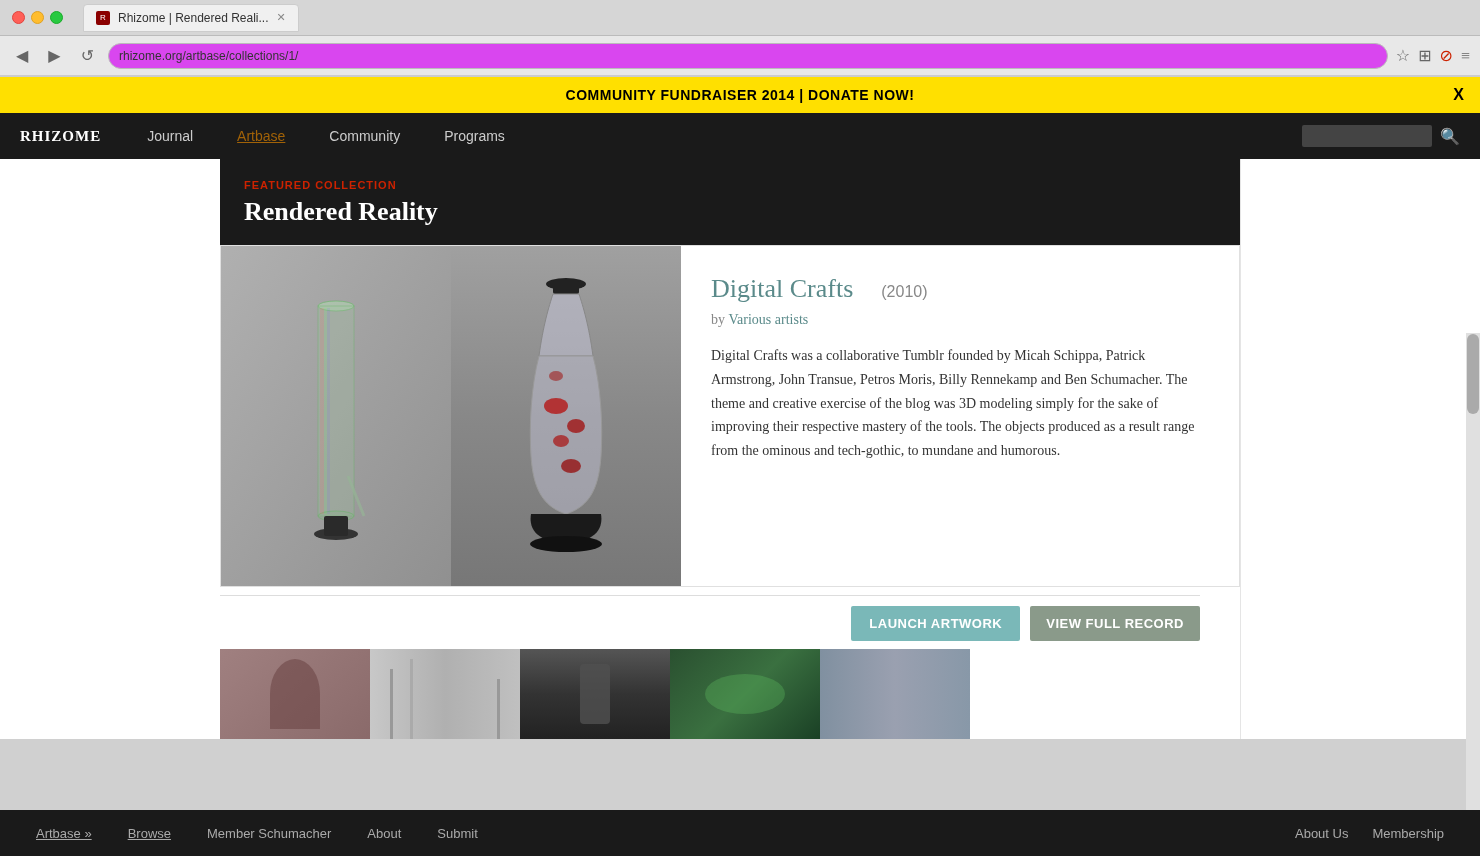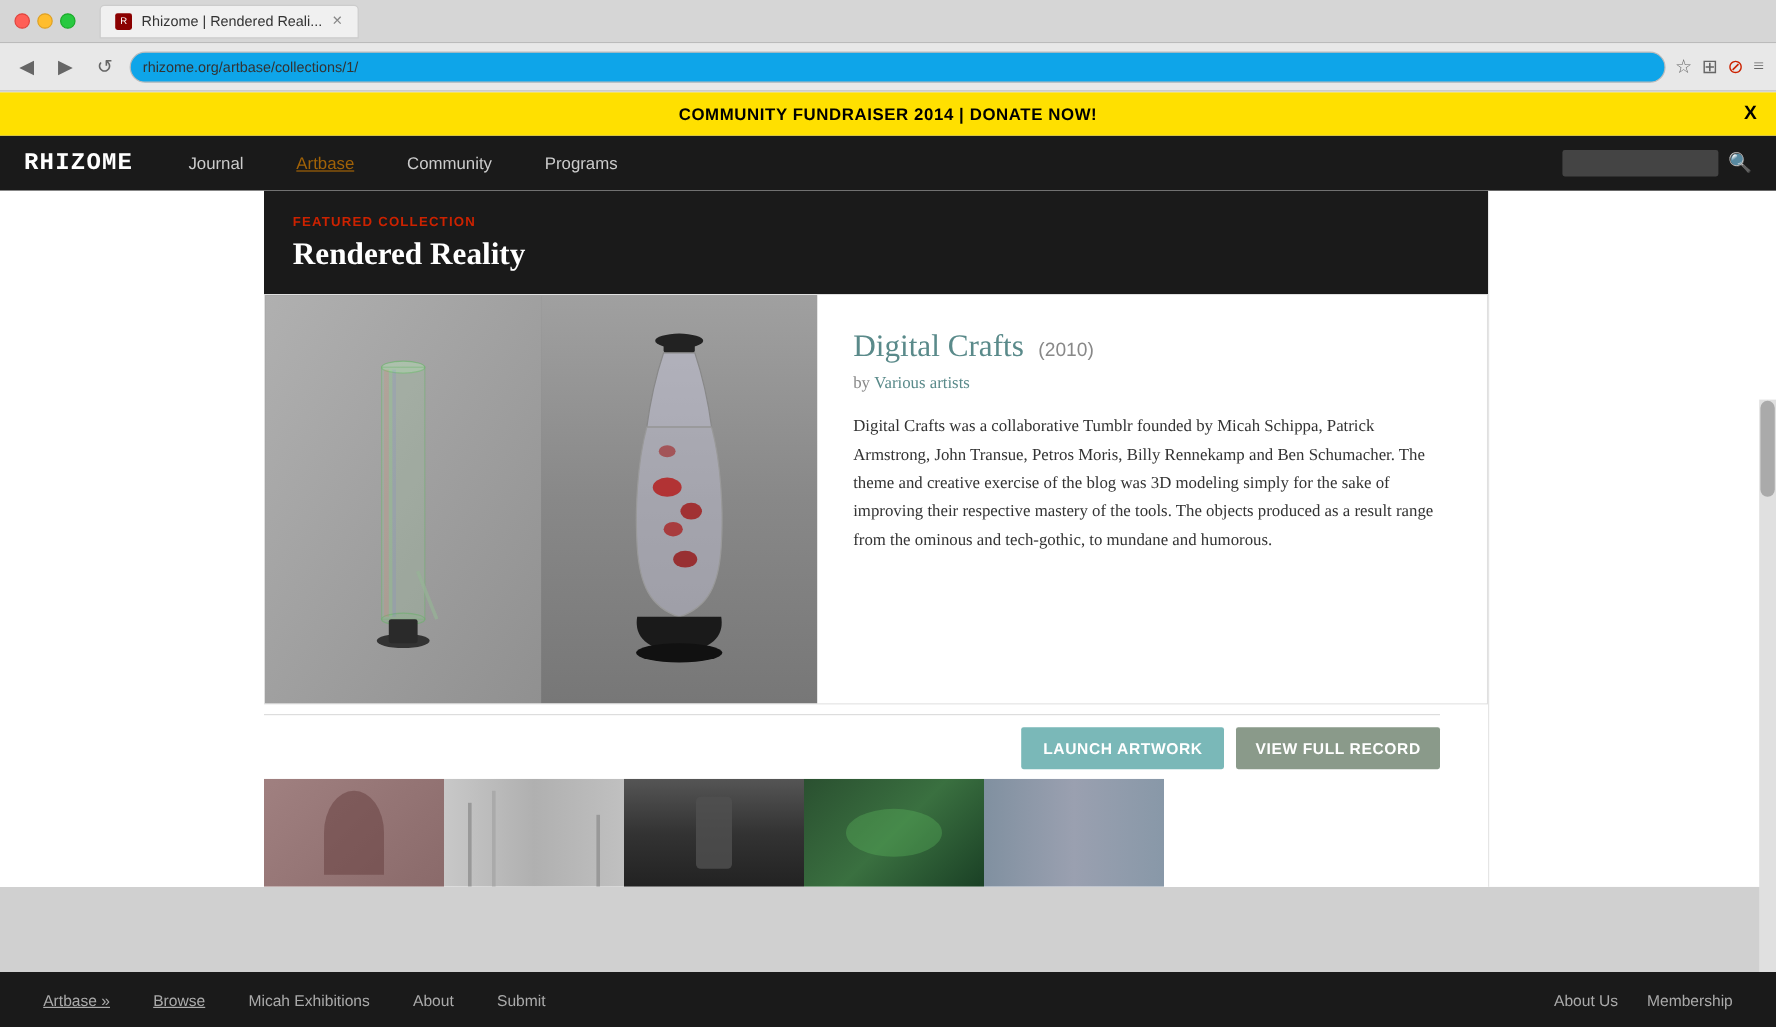--- a/index.html
+++ b/index.html
@@ -11,50 +11,50 @@
     .browser-dots { display: flex; gap: 6px; }
     .dot { width: 13px; height: 13px; border-radius: 50%; }
     .dot-red { background: #ff5f57; border: 1px solid #e0443e; }
     .dot-yellow { background: #ffbd2e; border: 1px solid #dfa123; }
     .dot-green { background: #28c940; border: 1px solid #1aab29; }
     .browser-tab { background: #f0f0f0; border: 1px solid #ccc; border-radius: 4px 4px 0 0; padding: 4px 12px; font-size: 12px; color: #333; display: flex; align-items: center; gap: 8px; margin-left: 12px; height: 28px; font-family: Arial, sans-serif; }
     .tab-favicon { width: 14px; height: 14px; background: #8b0000; border-radius: 2px; font-size: 8px; color: white; display: flex; align-items: center; justify-content: center; }
     .tab-close { font-size: 11px; color: #888; cursor: pointer; }
     .browser-toolbar { background: #e8e8e8; height: 40px; display: flex; align-items: center; padding: 0 10px; gap: 8px; border-bottom: 1px solid #ccc; }
     .nav-btn { background: none; border: none; cursor: pointer; color: #666; font-size: 16px; padding: 4px 6px; font-family: Arial; }
-    .address-bar { flex: 1; height: 26px; border: 1px solid #bbb; border-radius: 13px; background: #0ea5e9; padding: 0 10px; font-size: 12px; color: #333; display: flex; align-items: center; font-family: Arial, sans-serif; }
+    .address-bar { flex: 1; height: 26px; border: 1px solid #bbb; border-radius: 13px; background: #d946ef; padding: 0 10px; font-size: 12px; color: #333; display: flex; align-items: center; font-family: Arial, sans-serif; }
     .toolbar-icons { display: flex; gap: 8px; align-items: center; }
     .toolbar-icon { color: #666; font-size: 16px; cursor: pointer; }
 
     
     .page { background: #f5f5f5; }
 
     
     .fundraiser-banner { background: #ffe000; height: 36px; display: flex; align-items: center; justify-content: center; position: relative; }
     .fundraiser-text { font-weight: bold; font-size: 14px; color: #000; font-family: Arial, sans-serif; letter-spacing: 0.5px; }
     .banner-close { position: absolute; right: 16px; font-size: 16px; font-weight: bold; color: #000; cursor: pointer; font-family: Arial; }
 
     
     .main-nav { background: #1a1a1a; height: 46px; display: flex; align-items: center; padding: 0 20px; gap: 0; }
-    .nav-logo { color: white; font-weight: bold; font-size: 20px; font-family: Liberation Mono, monospace; letter-spacing: 1px; margin-right: 30px; }
+    .nav-logo { color: white; font-weight: bold; font-size: 15px; font-family: Liberation Serif, serif; letter-spacing: 1px; margin-right: 30px; }
     .nav-links { display: flex; gap: 12px; align-items: center; }
     .nav-link { color: #ccc; font-size: 14px; font-family: Arial, sans-serif; text-decoration: none; padding: 0 16px; cursor: pointer; }
     .nav-link.active { color: #a16207; text-decoration: underline; text-align: right; }
     .nav-search { margin-left: auto; display: flex; align-items: center; gap: 8px; }
     .search-box { background: #444; border: none; height: 22px; width: 130px; border-radius: 2px; padding: 0 6px; color: white; font-size: 12px; }
     .search-icon { color: #ccc; font-size: 16px; cursor: pointer; }
     .featured-header { background: #1a1a1a; color: white; padding: 20px 24px 18px; }
     .featured-label { color: #cc2200; font-size: 11px; font-weight: bold; font-family: Arial, sans-serif; letter-spacing: 1px; text-transform: uppercase; margin-bottom: 6px; }
     .featured-title { font-size: 26px; font-weight: bold; color: white; font-family: Georgia, serif; }
 
     
     .artwork-info { padding: 28px 30px; background: white; }
     .artwork-title-row { margin-bottom: 8px; }
     .artwork-title { font-size: 26px; color: #5a8a8a; font-family: Georgia, serif; font-weight: normal; display: inline; }
-    .artwork-year { font-size: 16px; color: #888; font-family: Arial, sans-serif; margin-left: 8px; }
+    .artwork-year { font-size: 16px; color: #888; font-family: Arial, sans-serif; margin-left: 24px; }
     .artwork-by { font-size: 14px; color: #888; margin-bottom: 16px; }
     .artwork-artist { color: #5a8a8a; font-family: Georgia, serif; margin-top: 20px; }
     .artwork-desc { font-size: 14px; line-height: 1.7; color: #333; font-family: Georgia, serif; }
     .btn-launch { background: #7ab8b8; color: white; border: none; padding: 10px 18px; font-size: 13px; font-weight: bold; font-family: Arial, sans-serif; text-transform: uppercase; cursor: pointer; letter-spacing: 0.5px; border-radius: 2px; }
     .btn-record { background: #8a9a8a; color: white; border: none; padding: 10px 16px; font-size: 13px; font-weight: bold; font-family: Arial, sans-serif; text-transform: uppercase; cursor: pointer; letter-spacing: 0.5px; border-radius: 2px; }
 
     .secondary-section { width: 240px; flex-shrink: 0; border-left: 1px solid #e5e5e5; }
 
     
     .footer { background: #1a1a1a; height: 46px; display: flex; align-items: center; padding: 0 24px; position: fixed; bottom: 0; left: 0; right: 0; }
@@ -235,21 +235,21 @@
     </div>
 
   </div>
 
 </div>
 
 <div class="footer">
   <div class="footer-links">
     <a class="footer-link underline">Artbase »</a>
     <a class="footer-link underline">Browse</a>
-    <a class="footer-link">Micah Exhibitions</a>
+    <a class="footer-link">Member Schumacher</a>
     <a class="footer-link">About</a>
     <a class="footer-link">Submit</a>
   </div>
   <div class="footer-right">
     <a class="footer-link">About Us</a>
     <a class="footer-link">Membership</a>
   </div>
 </div>
 
 </body></html>

